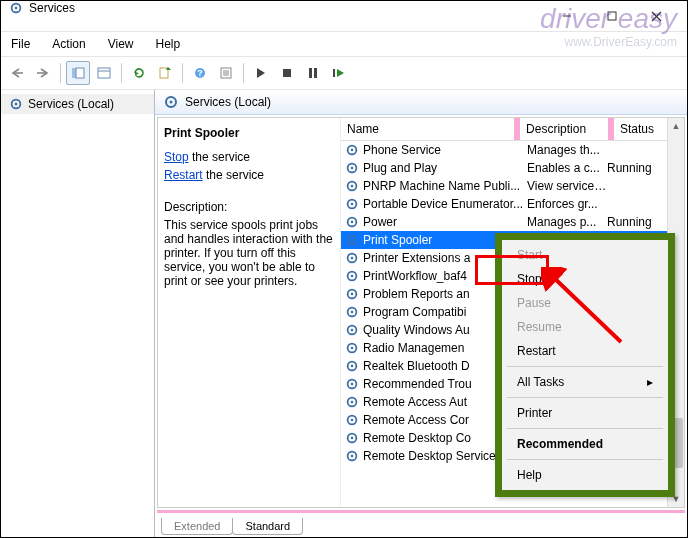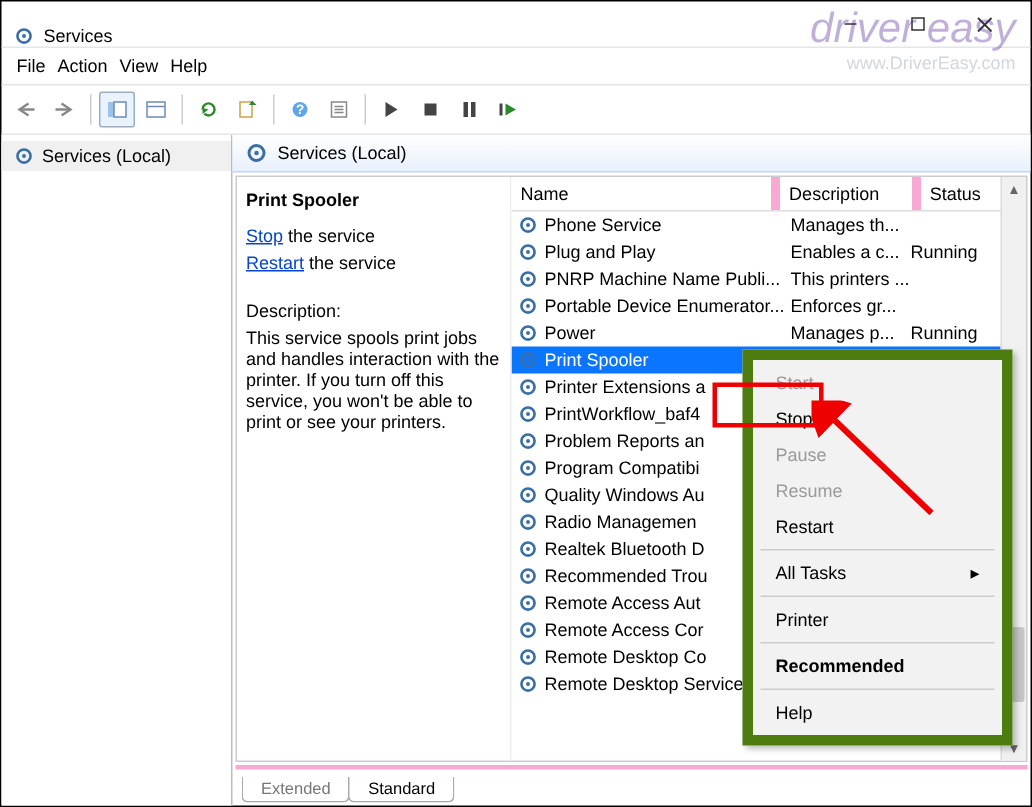--- a/index.html
+++ b/index.html
@@ -1,22 +1,22 @@
 <!DOCTYPE html>
 <html><head>
 <meta charset="utf-8">
 <style>
   html,body{margin:0;padding:0;font-family:"Segoe UI",Tahoma,sans-serif;font-size:12px;color:#000;background:#fff}
   .window{width:688px;height:538px;border:1px solid #000;box-sizing:border-box;display:flex;flex-direction:column;position:relative}
-  .titlebar{height:30px;display:flex;align-items:flex-end;padding:0 8px;border-bottom:1px solid #e5e5e5}
+  .titlebar{height:30px;display:flex;align-items:flex-start;padding:0 8px;border-bottom:1px solid #e5e5e5}
   .titlebar .icon{margin-right:6px}
   .titlebar .title{flex:0 0 auto}
   .titlebar .spacer{flex:1}
   .titlebar .winbtn{width:45px;height:30px;display:flex;align-items:center;justify-content:center;color:#555}
-  .menubar{height:20px;display:flex;align-items:center;padding:2px 6px;}
+  .menubar{height:20px;display:flex;align-items:center;padding:2px 6px;gap:14px}
   .menubar span{padding:2px 4px}
   .toolbar{height:28px;border-top:1px solid #e5e5e5;border-bottom:1px solid #e5e5e5;display:flex;align-items:center;padding:2px 4px;gap:2px}
   .tbtn{width:22px;height:22px;display:flex;align-items:center;justify-content:center;border:1px solid transparent;border-radius:2px}
   .tbtn.box{border:1px solid #9aadc7;background:#eaf2fb}
   .sep{width:1px;height:20px;background:#ccc;margin:0 3px}
   .body{flex:1;display:flex;min-height:0}
   .left{width:153px;border-right:1px solid #bbb;background:#fff;padding:4px 0}
   .left-item{display:flex;align-items:center;gap:5px;padding:3px 8px;background:#f0f0f0}
   .right{flex:1;display:flex;flex-direction:column;min-width:0;position:relative}
   .right-head{background:linear-gradient(#fff,#e8f0fb);border-bottom:1px solid #c4d6ee;padding:4px 8px;display:flex;align-items:center;gap:6px}
@@ -238,21 +238,21 @@
                 <span class="st">Running</span>
               </div>
               <div class="row">
                 <span class="ic">
                   <svg width="14" height="14" viewBox="0 0 16 16">
                     <circle cx="8" cy="8" r="5" fill="none" stroke="#3a6ea5" stroke-width="2"></circle>
                     <circle cx="8" cy="8" r="1.5" fill="#3a6ea5"></circle>
                   </svg>
                 </span>
                 <span class="nm">PNRP Machine Name Publi...</span>
-                <span class="ds">This printers ...</span>
+                <span class="ds">View service ...</span>
                 <span class="st"></span>
               </div>
               <div class="row">
                 <span class="ic">
                   <svg width="14" height="14" viewBox="0 0 16 16">
                     <circle cx="8" cy="8" r="5" fill="none" stroke="#3a6ea5" stroke-width="2"></circle>
                     <circle cx="8" cy="8" r="1.5" fill="#3a6ea5"></circle>
                   </svg>
                 </span>
                 <span class="nm">Portable Device Enumerator...</span>

